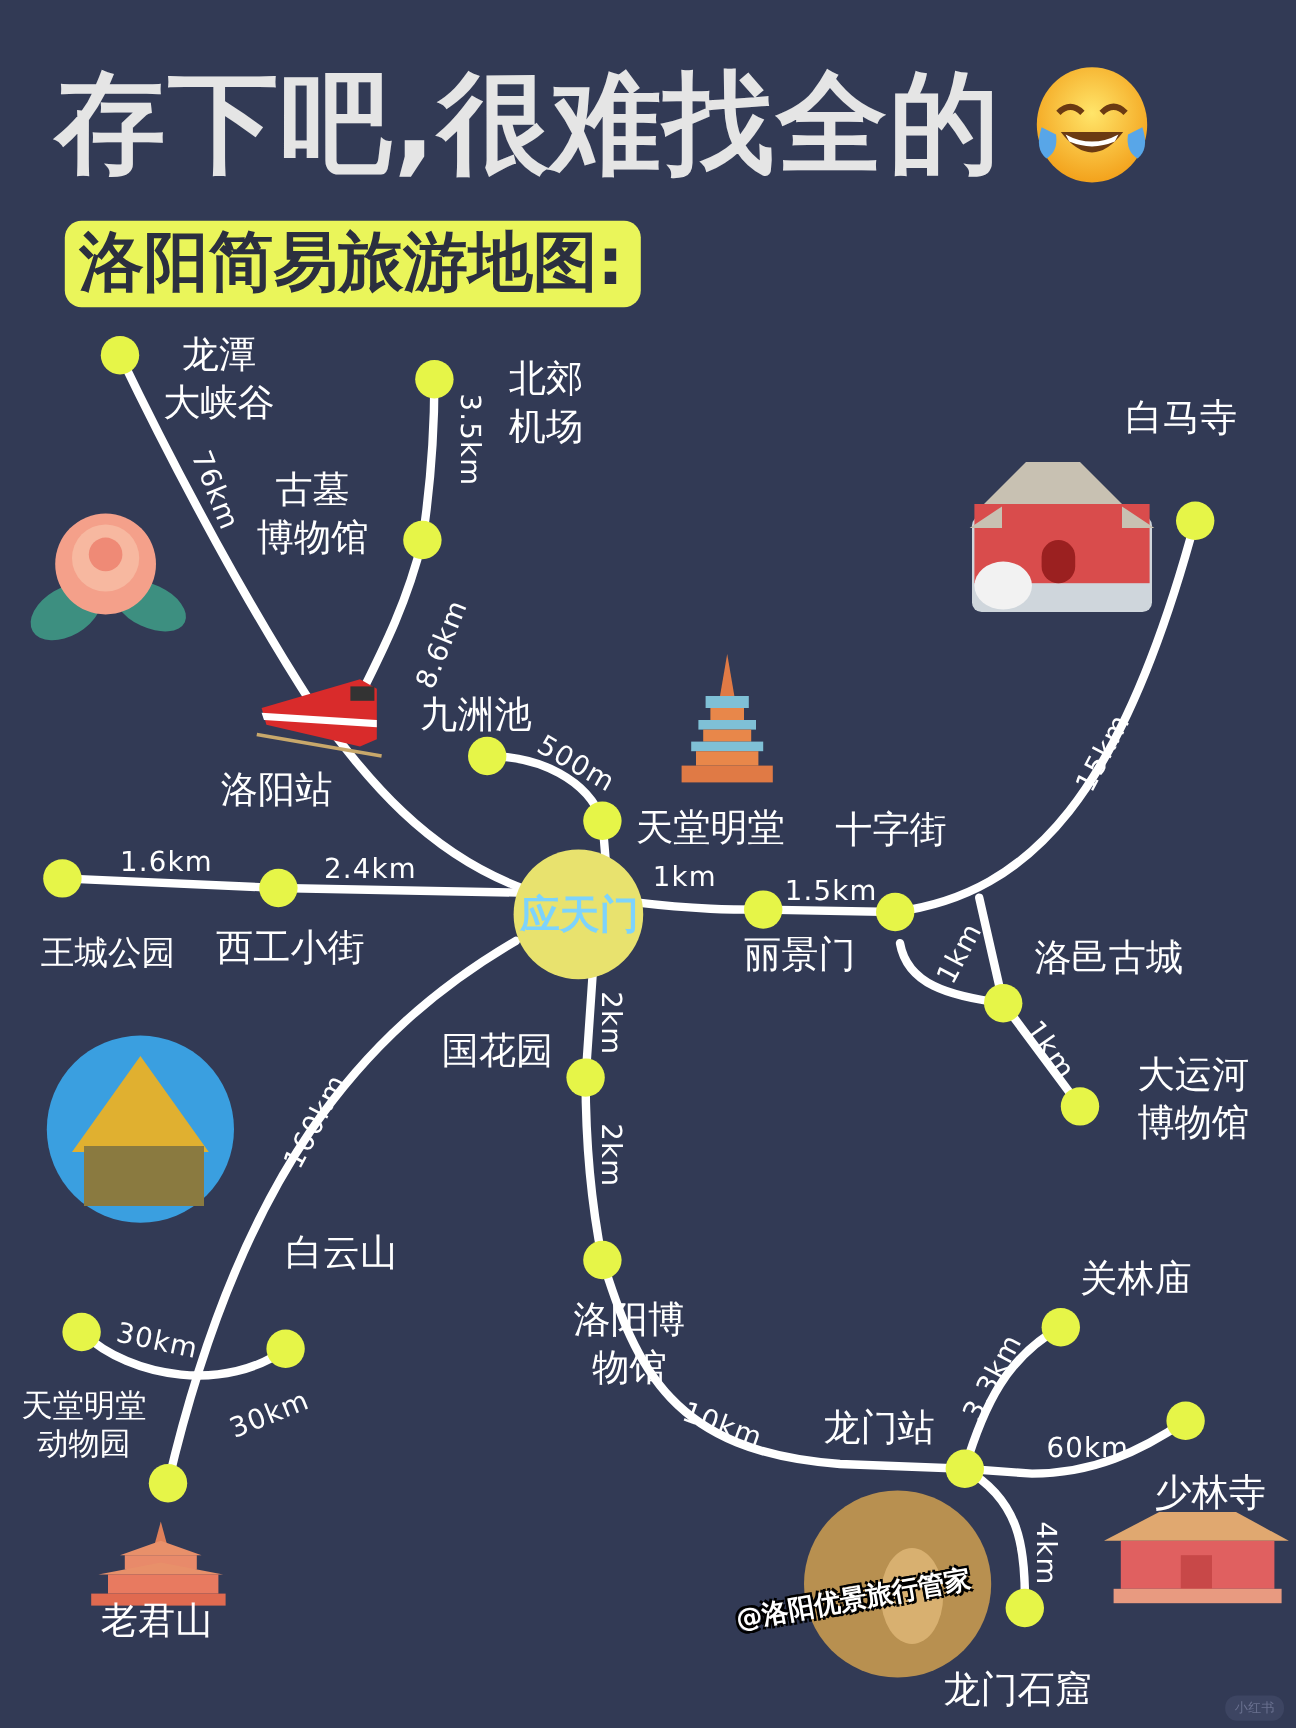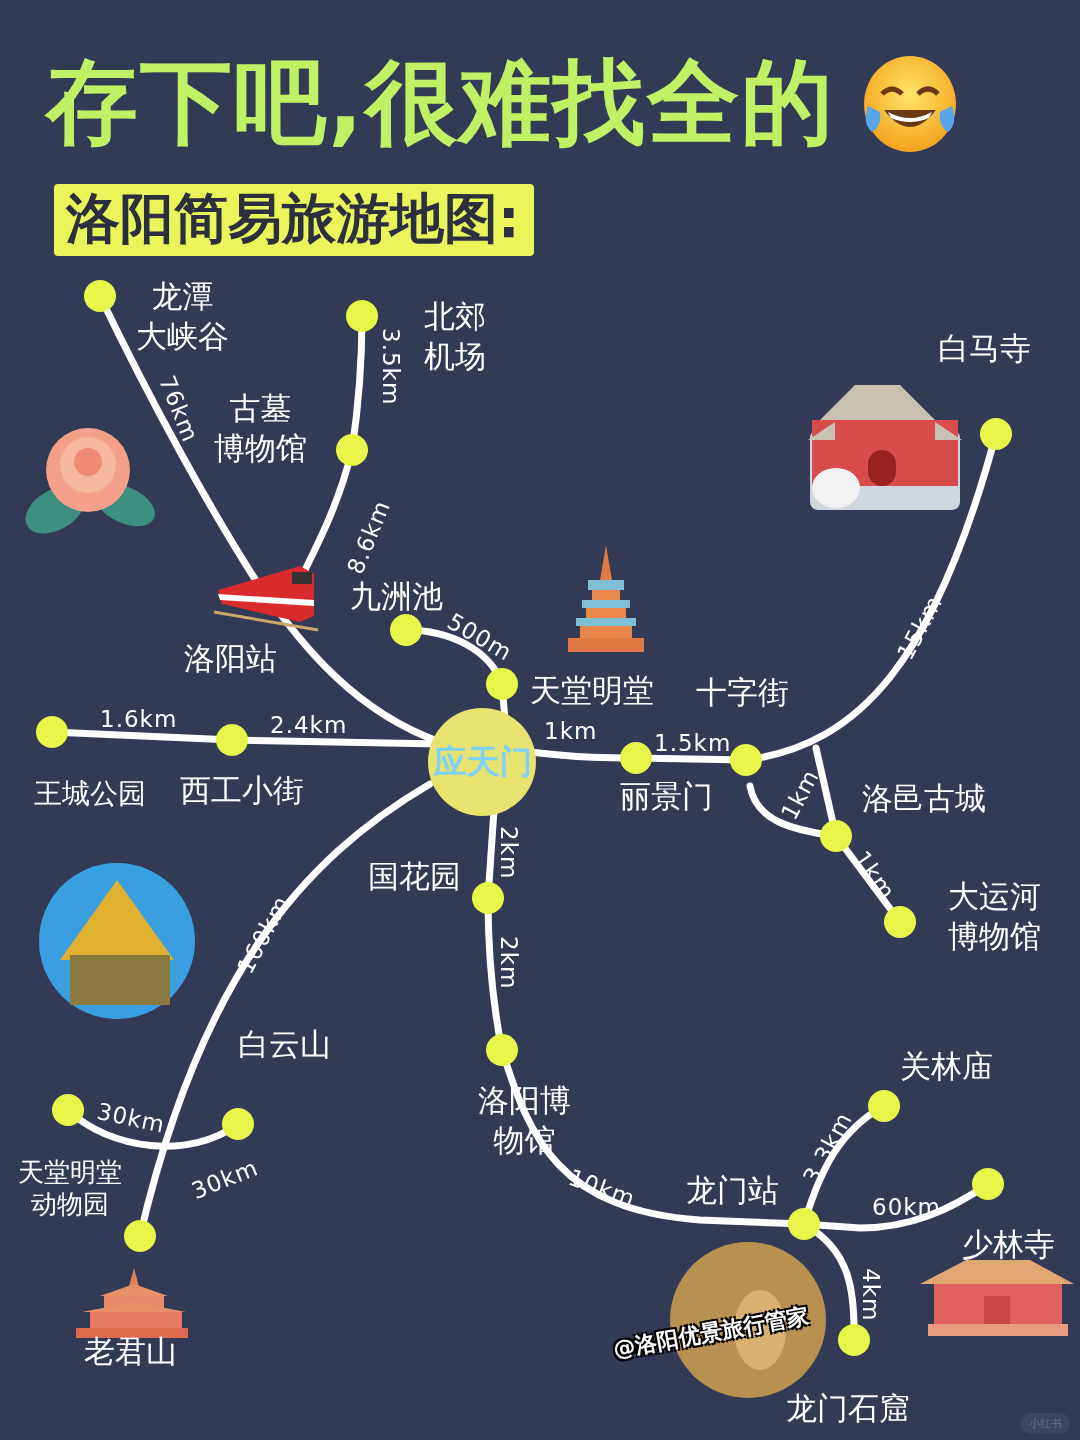--- a/index.html
+++ b/index.html
@@ -4,31 +4,31 @@
 <style>
   html, body { margin: 0; padding: 0; }
   body {
     width: 1080px; height: 1440px; overflow: hidden;
     background: #323a55;
     font-family: "DejaVu Sans", "Liberation Sans", sans-serif;
     position: relative;
   }
   .title {
     position: absolute; left: 46px; top: 48px;
-    font-size: 92px; font-weight: bold; color: #bef264;
+    font-size: 92px; font-weight: bold; color: #e5e5e5;
     letter-spacing: 2px; line-height: 110px;
   }
   .emoji {
     position: absolute; left: 860px; top: 54px; width: 100px; height: 100px;
   }
   .subtitle {
     position: absolute; left: 54px; top: 184px;
     background: #eaf55a; color: #2b2f3f;
     font-size: 54px; font-weight: bold;
-    padding: 2px 14px 4px 12px; border-radius: 4px; line-height: 66px;
+    padding: 2px 14px 4px 12px; border-radius: 14px; line-height: 66px;
   }
   svg.map { position: absolute; left: 0; top: 0; }
   .lbl { position: absolute; color: #ffffff; font-size: 31px; line-height: 40px; white-space: nowrap; text-align: right; }
   .lbl.c { text-align: center; }
   .dist { position: absolute; color: #ffffff; font-size: 23px; white-space: nowrap; transform-origin: 0 0; letter-spacing: 1px; }
   .hub-text { position: absolute; left: 428px; top: 740px; width: 110px; text-align: center; font-size: 33px; font-weight: bold; color: #7dd3fc; }
   .watermark {
     position: absolute; left: 612px; top: 1318px; transform: rotate(-10deg);
     font-size: 22px; font-weight: bold; color: #ffffff;
     text-shadow: -2px -2px 0 #000, 2px -2px 0 #000, -2px 2px 0 #000, 2px 2px 0 #000;

